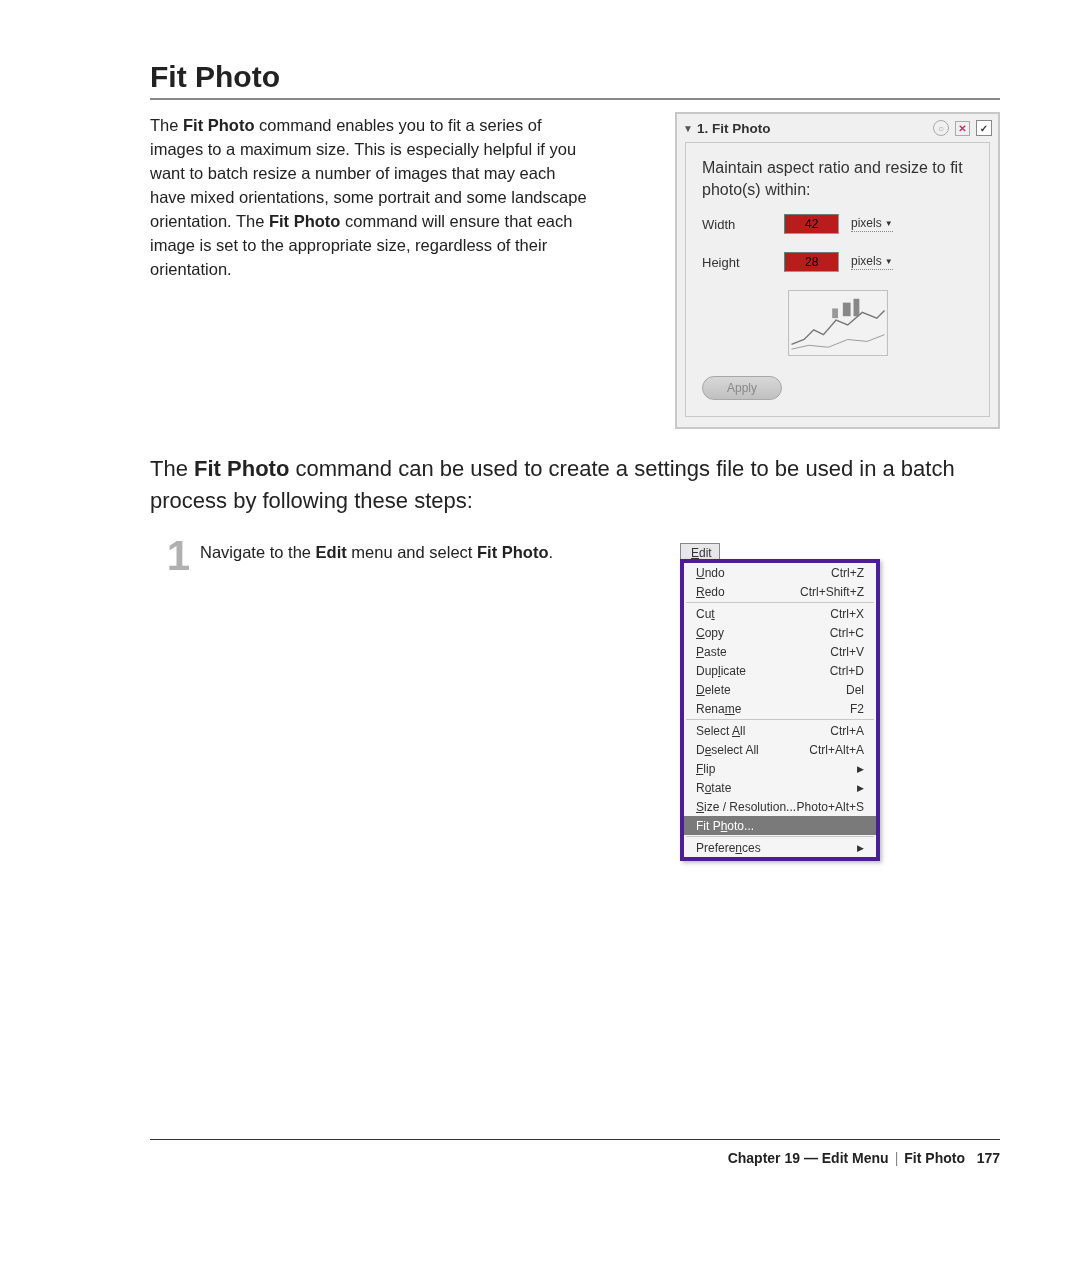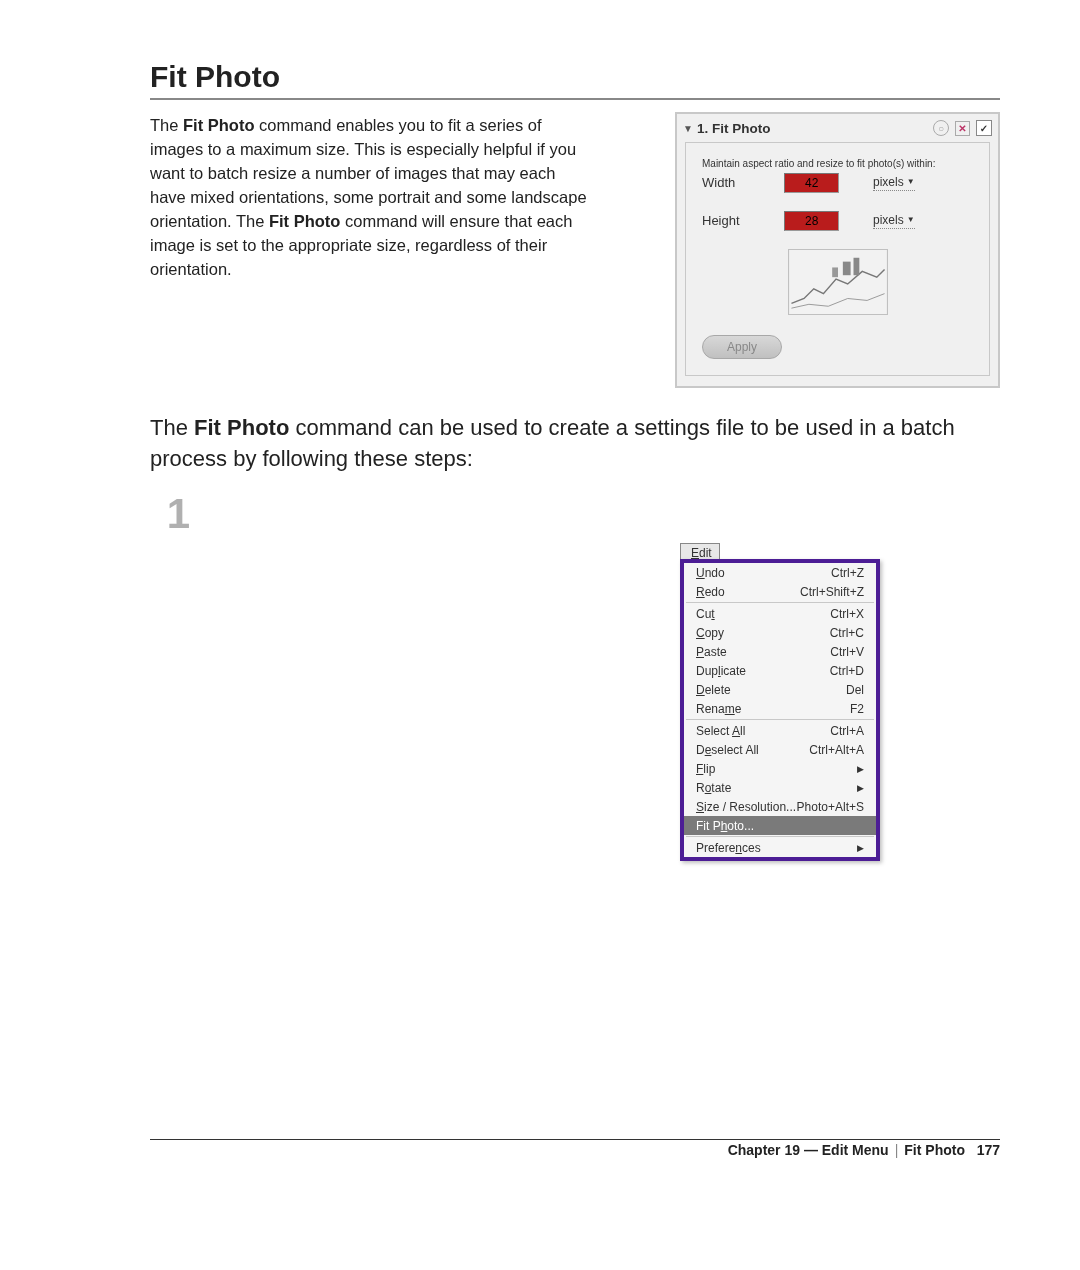--- a/index.html
+++ b/index.html
@@ -62,37 +62,36 @@
   }
   .dlg-title .circle { border:1px solid #aaa; border-radius: 50%; color:#aaa;}
   .dlg-title .closebox { border:1px solid #aaa; color:#b36; width:15px;height:15px;}
   .dlg-title .check { border:1px solid #888; background:#fff; width:16px;height:16px; font-weight:700;}
   .dlg-body {
     border: 1px solid #c8c8c8;
     margin: 2px 8px 10px 8px;
     padding: 14px 16px 16px 16px;
     background: #f0f0f0;
   }
-  .subtext { font-size: 10px; line-height: 1.35; margin-bottom: 2px;}
+  .subtext { font-size: 16px; line-height: 1.35; margin-bottom: 14px;}
   .row {
     display: flex; align-items: center; gap: 12px;
     margin-bottom: 18px;
   }
   .row .lbl { width: 70px; }
   .row input[type=text] {
     width: 55px; height: 20px;
     border: 1px solid #999; border-top-color:#777; border-left-color:#777;
     background: #b91c1c; font-size: 12px; padding: 1px 20px;
     font-family: Tahoma, Arial;
   }
   .unit-combo {
     display: inline-flex; align-items: center; gap: 3px;
     border-bottom: 1px dotted #888; padding-bottom: 1px;
     font-size: 12px;
-    margin-left: 22px;
   }
   .unit-combo .arrow { font-size: 8px; }
   .thumb {
     width: 100px; height: 66px;
     background: #e8e8e8;
     margin: 6px auto 20px auto;
     display: block;
     border: 1px solid #c0c0c0;
     position: relative;
     overflow: hidden;
@@ -155,21 +154,21 @@
   .menu-item.highlight {
     background: #7a7a7a; color: #ffffff;
   }
   .menu-item .arrow { font-size: 9px; }
   .menu-sep { height:1px; background:#c8c8c8; margin: 1px 2px; }
   .u { text-decoration: underline; }
   
   .footer {
     position: absolute;
     right: 80px;
-    bottom: 112px;
+    bottom: 104px;
     font-size: 14px;
   }
   .footer .divider { margin: 0 6px; color:#888;}
   .footer b { font-weight:700;}
   .page-rule {
     position: absolute;
     left: 150px; right: 80px;
     bottom: 130px;
     height: 1px; background: #333;
   }
@@ -229,20 +228,23 @@
     <span>The </span><b>Fit Photo</b><span> command enables you to fit a series of images to a maximum size. This is especially helpful if you want to batch resize a number of images that may each have mixed orientations, some portrait and some landscape orientation. The </span><b>Fit Photo</b><span> command will ensure that each image is set to the appropriate size, regardless of their orientation.</span>
   </p>
 </div>
 
 <p class="para2">
   <span>The </span><b>Fit Photo</b><span> command can be used to create a settings file to be used in a batch process by following these steps:</span>
 </p>
 
 <div class="step">
   <div class="big-num">1</div>
+  <div class="step-text">
+    <span>Navigate to the </span><b>Edit</b><span> menu and select </span><b>Fit Photo</b><span>.</span>
+  </div>
 </div>
 
 <div class="menu-wrap">
   <div class="menu-button">
     <span class="u" id="menu-btn-u">E</span><span id="menu-btn-rest">dit</span>
   </div>
   <div class="menu-popup" id="menu-popup">
       <div class="menu-item">
         <span><span class="u">U</span>ndo</span>
         <span>Ctrl+Z</span>

